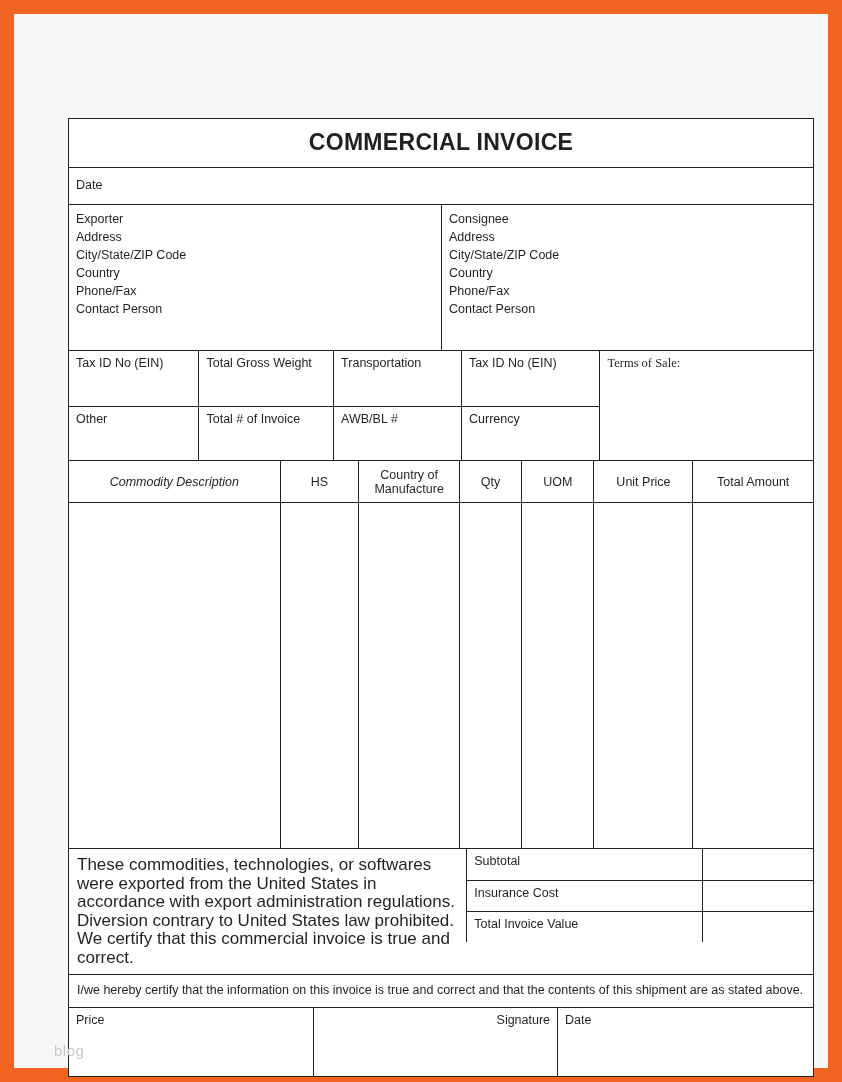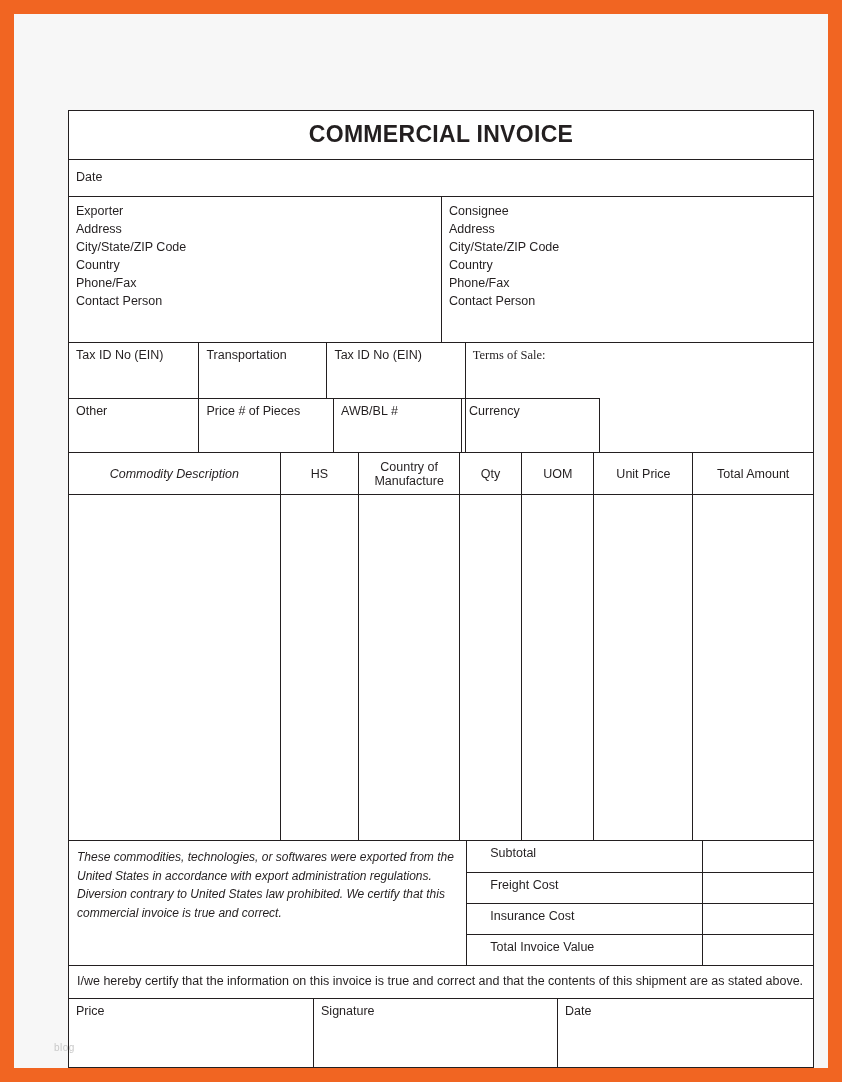--- a/index.html
+++ b/index.html
@@ -26,21 +26,21 @@
     position: absolute;
     left: 14px; top: 14px;
     width: 814px;
     height: 1054px;
     background: #f7f7f7;
     box-sizing: border-box;
   }
   .doc {
     position: absolute;
     left: 54px;
-    top: 96px;
+    top: 104px;
     width: 746px;
     background: #ffffff;
     box-sizing: border-box;
     border: 1.5px solid #231f20;
     font-size: 12.5px;
     color: #231f20;
   }
   .row { display: flex; }
   .cell {
     box-sizing: border-box;
@@ -95,29 +95,28 @@
   .i-w6 { width: 13.3%; }
   .i-w7 { width: 16.2%; }
 
   
   .totals-wrap { display: flex; border-top: 1.5px solid #231f20; }
   .legal-cell {
     width: 53.4%;
     box-sizing: border-box;
     padding: 7px 8px 7px 8px;
     line-height: 18.5px;
-    font-size: 12px;
-    font-style: italic;
+    font-size: 17px;
   }
   .totals-col { width: 46.6%; box-sizing: border-box; }
   .totals-row { display: flex; }
   .totals-row .lbl {
     width: 68%;
     box-sizing: border-box;
-    padding: 5px 23px;
+    padding: 5px 7px;
     border-left: 1.5px solid #231f20;
     height: 31px;
   }
   .totals-row .val {
     width: 32%;
     box-sizing: border-box;
     border-left: 1.5px solid #231f20;
     height: 31px;
   }
   .totals-row + .totals-row .lbl,
@@ -126,28 +125,28 @@
   
   .certify {
     border-top: 1.5px solid #231f20;
     padding: 6px 8px 7px 8px;
     line-height: 19px;
     text-align: justify;
   }
   
   .sign .cell { height: 68px; }
   .s-w1 { width: 32.8%; }
-  .s-w2 { width: 32.8%; }
+  .s-w2 { width: 32.8%; text-align: right; }
   .s-w3 { width: 34.4%; }
 
   .watermark {
     position: absolute;
     left: 40px;
     top: 1028px;
-    font-size: 10px;
+    font-size: 15px;
     color: #c9c9c9;
     letter-spacing: 0.5px;
   }
 </style>
 </head>
 <body>
 
 <div class="page-frame">
   <div class="page-inner">
 
@@ -177,37 +176,40 @@
           <div class="line">Country</div>
           <div class="line">Phone/Fax</div>
           <div class="line">Contact Person</div>
         </div>
       </div>
 
       <div class="row mid1 bt">
         <div class="cell c-w1">
           <span>Tax ID No (EIN)</span>
         </div>
+        <div class="cell c-w2 bl">
+          <span>Total Gross Weight</span>
+        </div>
         <div class="cell c-w3 bl">
           <span>Transportation</span>
         </div>
         <div class="cell c-w4 bl">
           <span>Tax ID No (EIN)</span>
         </div>
         <div class="cell c-w5 bl" style="height:109px;">
           <span>Terms of Sale:</span>
         </div>
       </div>
 
       <div class="row mid2" style="margin-top:-54px;">
         <div class="cell c-w1 bt">
           <span>Other</span>
         </div>
         <div class="cell c-w2 bl bt">
-          <span>Price # of Pieces</span>
+          <span>Total # of Invoice</span>
         </div>
         <div class="cell c-w3 bl bt">
           <span>AWB/BL #</span>
         </div>
         <div class="cell c-w4 bl bt">
           <span>Currency</span>
         </div>
         <div class="cell c-w5 bl"></div>
       </div>
 
@@ -246,24 +248,20 @@
         <div class="cell i-w5 bl"></div>
         <div class="cell i-w6 bl"></div>
         <div class="cell i-w7 bl"></div>
       </div>
 
       <div class="totals-wrap">
         <div class="legal-cell">These commodities, technologies, or softwares were exported from the United States in accordance with export administration regulations. Diversion contrary to United States law prohibited. We certify that this commercial invoice is true and correct.</div>
         <div class="totals-col">
           <div class="totals-row">
             <div class="lbl">Subtotal</div>
-            <div class="val"></div>
-          </div>
-          <div class="totals-row">
-            <div class="lbl">Freight Cost</div>
             <div class="val"></div>
           </div>
           <div class="totals-row">
             <div class="lbl">Insurance Cost</div>
             <div class="val"></div>
           </div>
           <div class="totals-row">
             <div class="lbl">Total Invoice Value</div>
             <div class="val"></div>
           </div>

